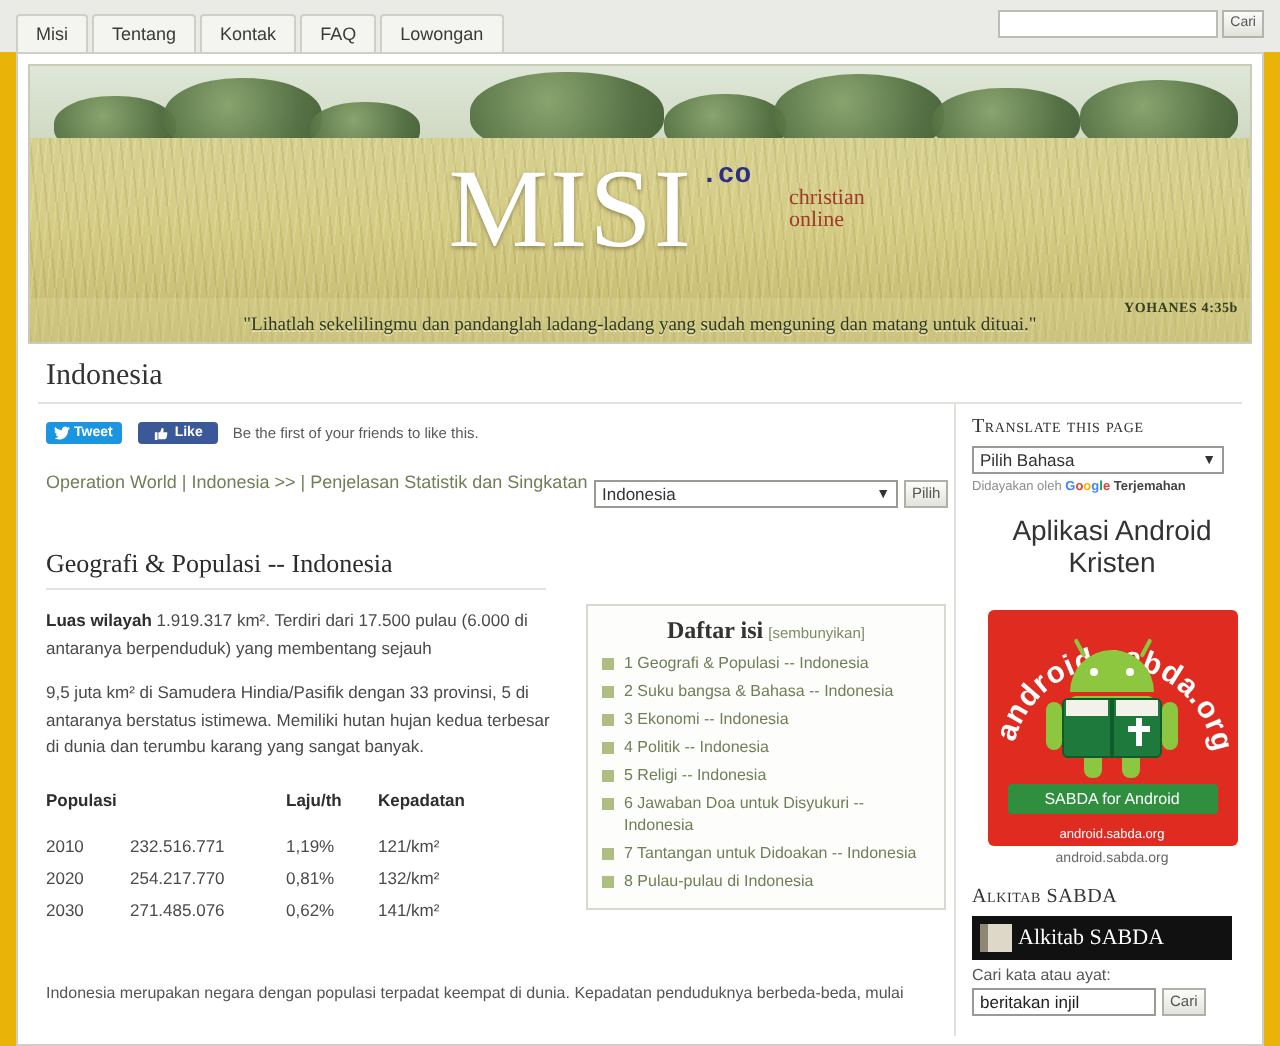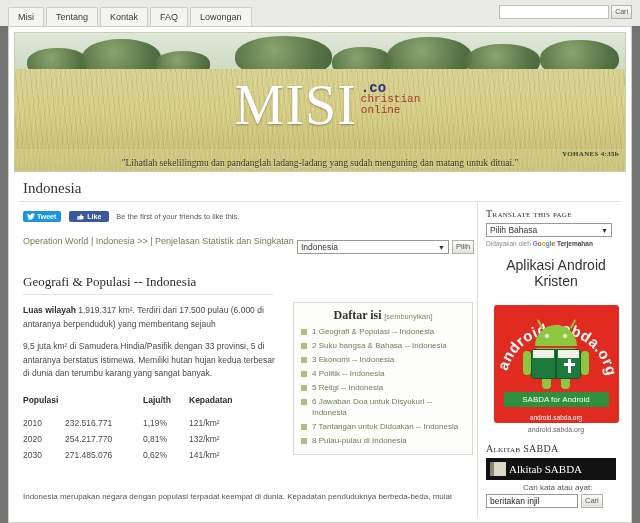--- a/index.html
+++ b/index.html
@@ -5,21 +5,21 @@
   * { box-sizing: border-box; }
   html, body { margin:0; padding:0; }
   body {
     width:640px; height:523px;
     background:#e8e8e6;
     font-family:"Liberation Sans", sans-serif;
     font-size:9px;
     color:#444;
     overflow:hidden;
   }
-  .page { width:640px; height:523px; position:relative; background:#737373; }
+  .page { width:640px; height:523px; position:relative; background:#eab308; }
 
   
   .topbar {
     height:26px; position:relative;
     padding:0 8px;
     display:flex; align-items:flex-end;
     background:#eaeae7;
   }
   .tabs { display:flex; align-items:flex-end; gap:2px; }
   .tab {
@@ -105,22 +105,22 @@
     color:#ffffff;
     letter-spacing:1px;
     text-shadow:0 1px 2px rgba(90,80,40,.55);
   }
   .misi-side { margin-left:4px; margin-top:4px; line-height:11px; }
   .misi-co {
     font-family:Liberation Mono, monospace;
     font-size:14px; color:#2b2f86; font-weight:bold; display:block;
   }
   .misi-ch {
-    font-family:Liberation Mono, monospace;
-    font-size:11px; color:#a03a2c; display:block;
+    font-family:Liberation Serif, serif;
+    font-size:11px; color:#a03a2c; display:block;padding-left:44px;
   }
   .verse-band {
     position:absolute; left:0; bottom:0; width:100%;
     padding:1px 6px 3px 6px;
     background:rgba(224,222,160,.32);
   }
   .verse-ref {
     font-family:"Liberation Serif", serif;
     font-size:7px; font-weight:bold; color:#35401f; letter-spacing:.3px;text-align:right;
   }
@@ -328,21 +328,21 @@
     padding:0 4px; margin-top:2px;
   }
   .alk-book {
     width:16px; height:14px; background:#ddd8c8;
     border-left:4px solid #8c8673;
   }
   .alk-word {
     font-family:"Liberation Serif", serif;
     color:#fff; font-size:11px;
   }
-  .alk-lbl { font-size:8px; color:#555; margin-top:3px;margin-left:37px; }
+  .alk-lbl { font-size:8px; color:#555; margin-top:3px; }
   .alk-row { display:flex; align-items:center; margin-top:2px; }
   .alk-input {
     width:92px; height:14px; border:1px solid #9a9a94;
     background:#fff; font-size:8.5px; color:#222; padding:0 3px;
     line-height:13px;
   }
   svg { display:block; }
 </style>
 </head>
 <body>

